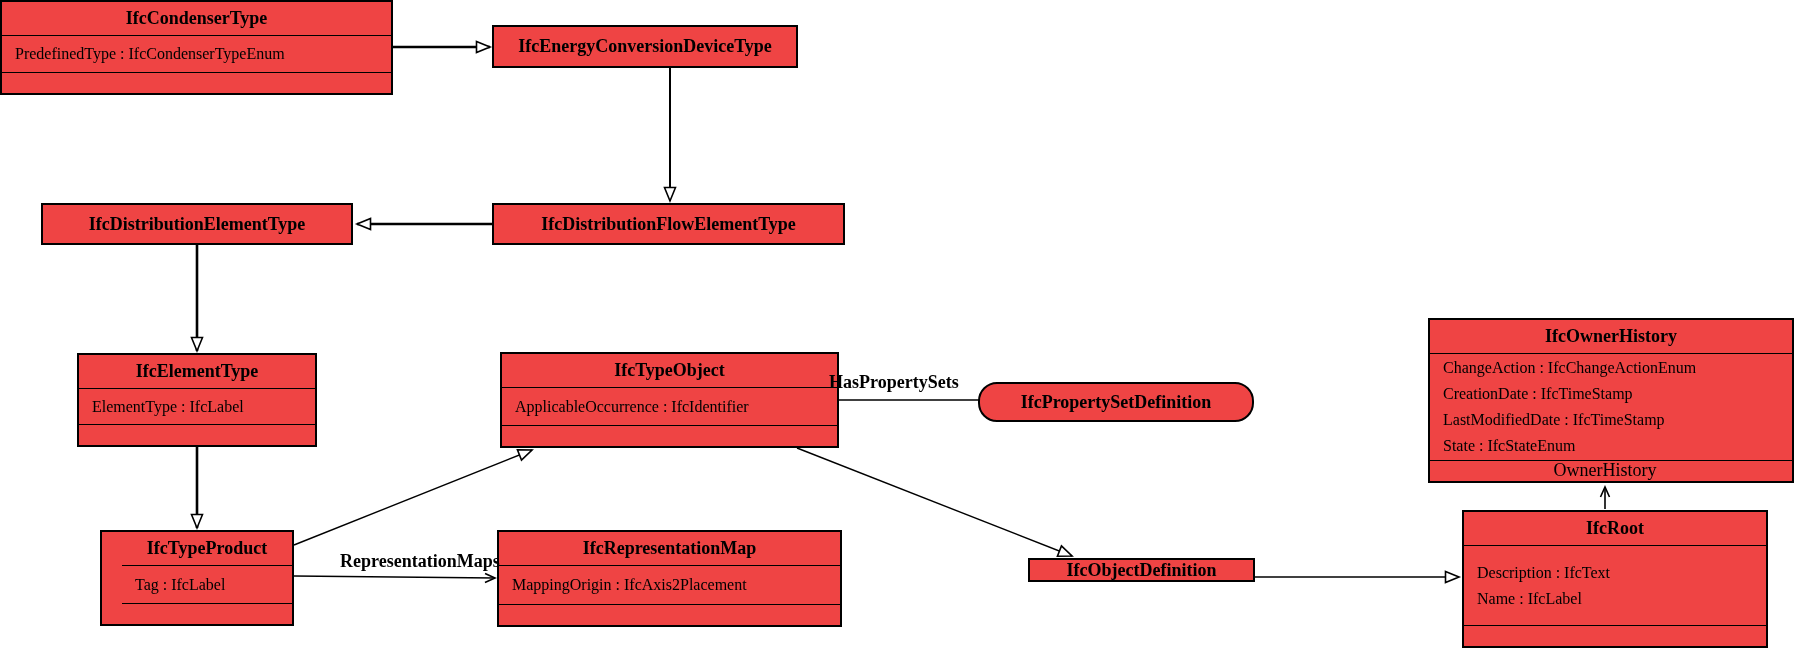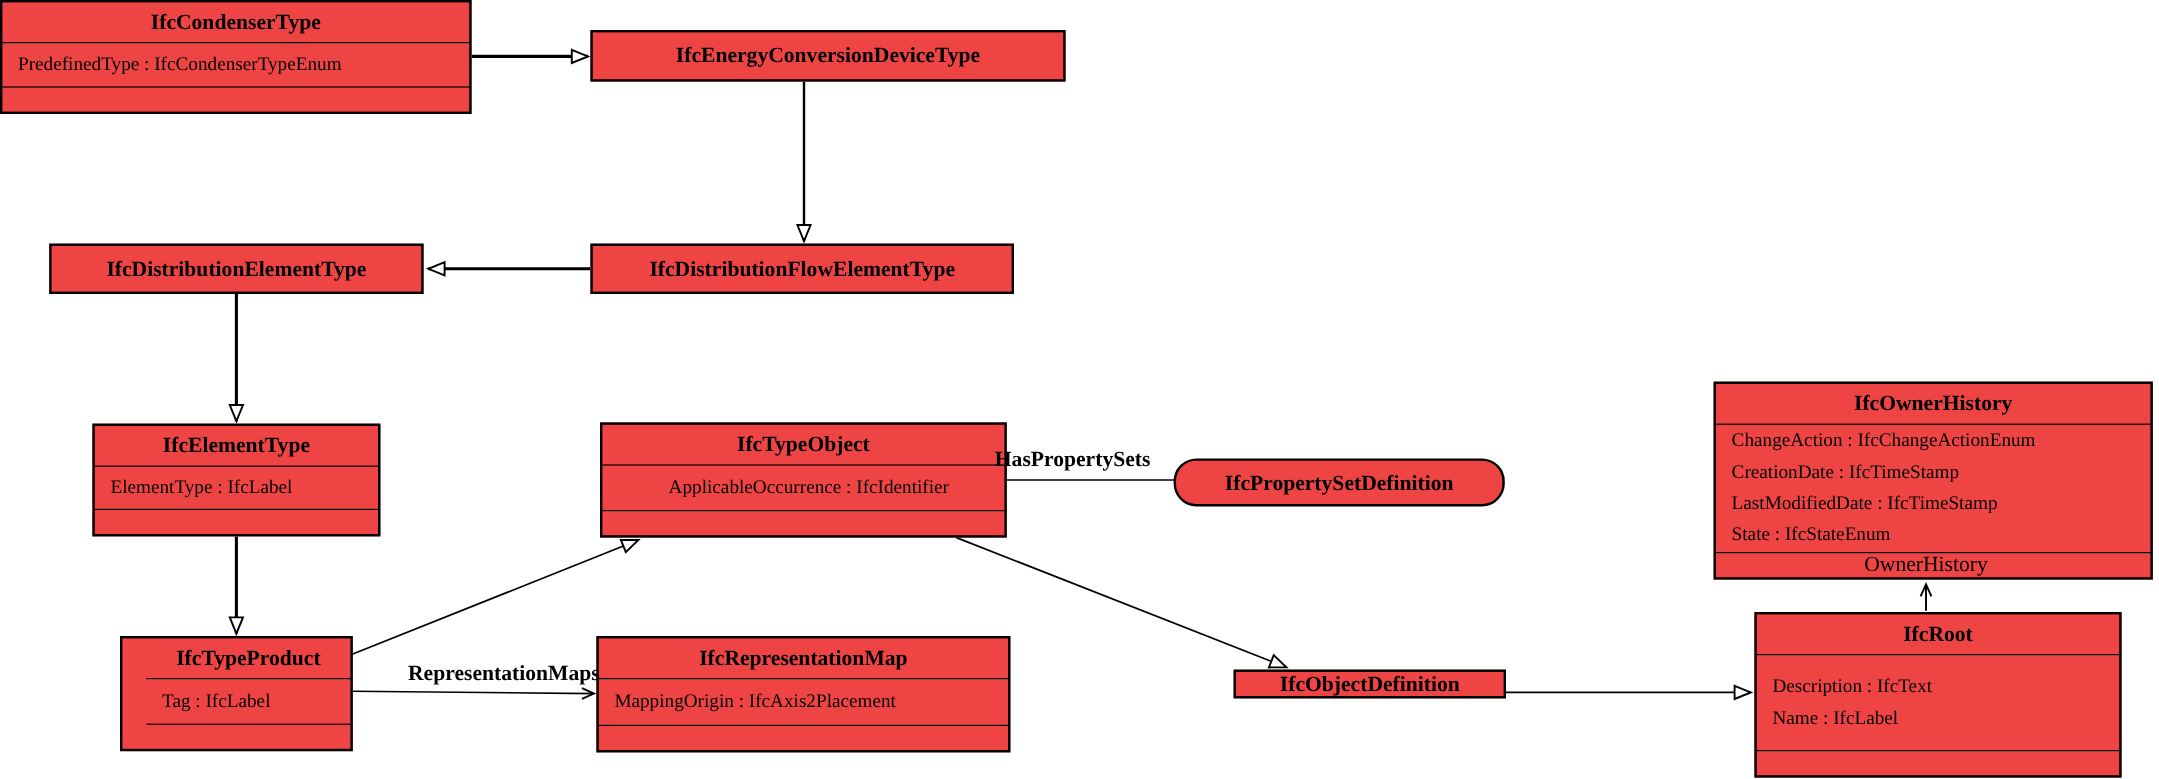--- a/index.html
+++ b/index.html
@@ -74,41 +74,41 @@
   </svg>
 
   <div class="box" style="left:0px; top:0px; width:393px; height:95px;">
     <div class="title">IfcCondenserType</div>
     <div class="attrs">
       <div>PredefinedType : IfcCondenserTypeEnum</div>
     </div>
     <div class="empty-compartment"></div>
   </div>
 
-  <div class="box single" style="left:492px; top:25px; width:396px; height:43px;">
+  <div class="box single" style="left:492px; top:25px; width:306px; height:43px;">
     <div class="title">IfcEnergyConversionDeviceType</div>
   </div>
 
   <div class="box single" style="left:41px; top:203px; width:312px; height:42px;">
     <div class="title">IfcDistributionElementType</div>
   </div>
 
   <div class="box single" style="left:492px; top:203px; width:353px; height:42px;">
     <div class="title">IfcDistributionFlowElementType</div>
   </div>
 
   <div class="box" style="left:77px; top:353px; width:240px; height:94px;">
     <div class="title">IfcElementType</div>
     <div class="attrs">
       <div>ElementType : IfcLabel</div>
     </div>
     <div class="empty-compartment"></div>
   </div>
 
-  <div class="box" style="left:500px; top:352px; width:339px; height:96px;text-align:center;">
+  <div class="box" style="left:500px; top:352px; width:339px; height:96px;">
     <div class="title">IfcTypeObject</div>
     <div class="attrs">
       <div>ApplicableOccurrence : IfcIdentifier</div>
     </div>
     <div class="empty-compartment"></div>
   </div>
 
   <div class="box single" style="left:978px; top:382px; width:276px; height:40px;border-radius:19px;">
     <div class="title">IfcPropertySetDefinition</div>
   </div>

